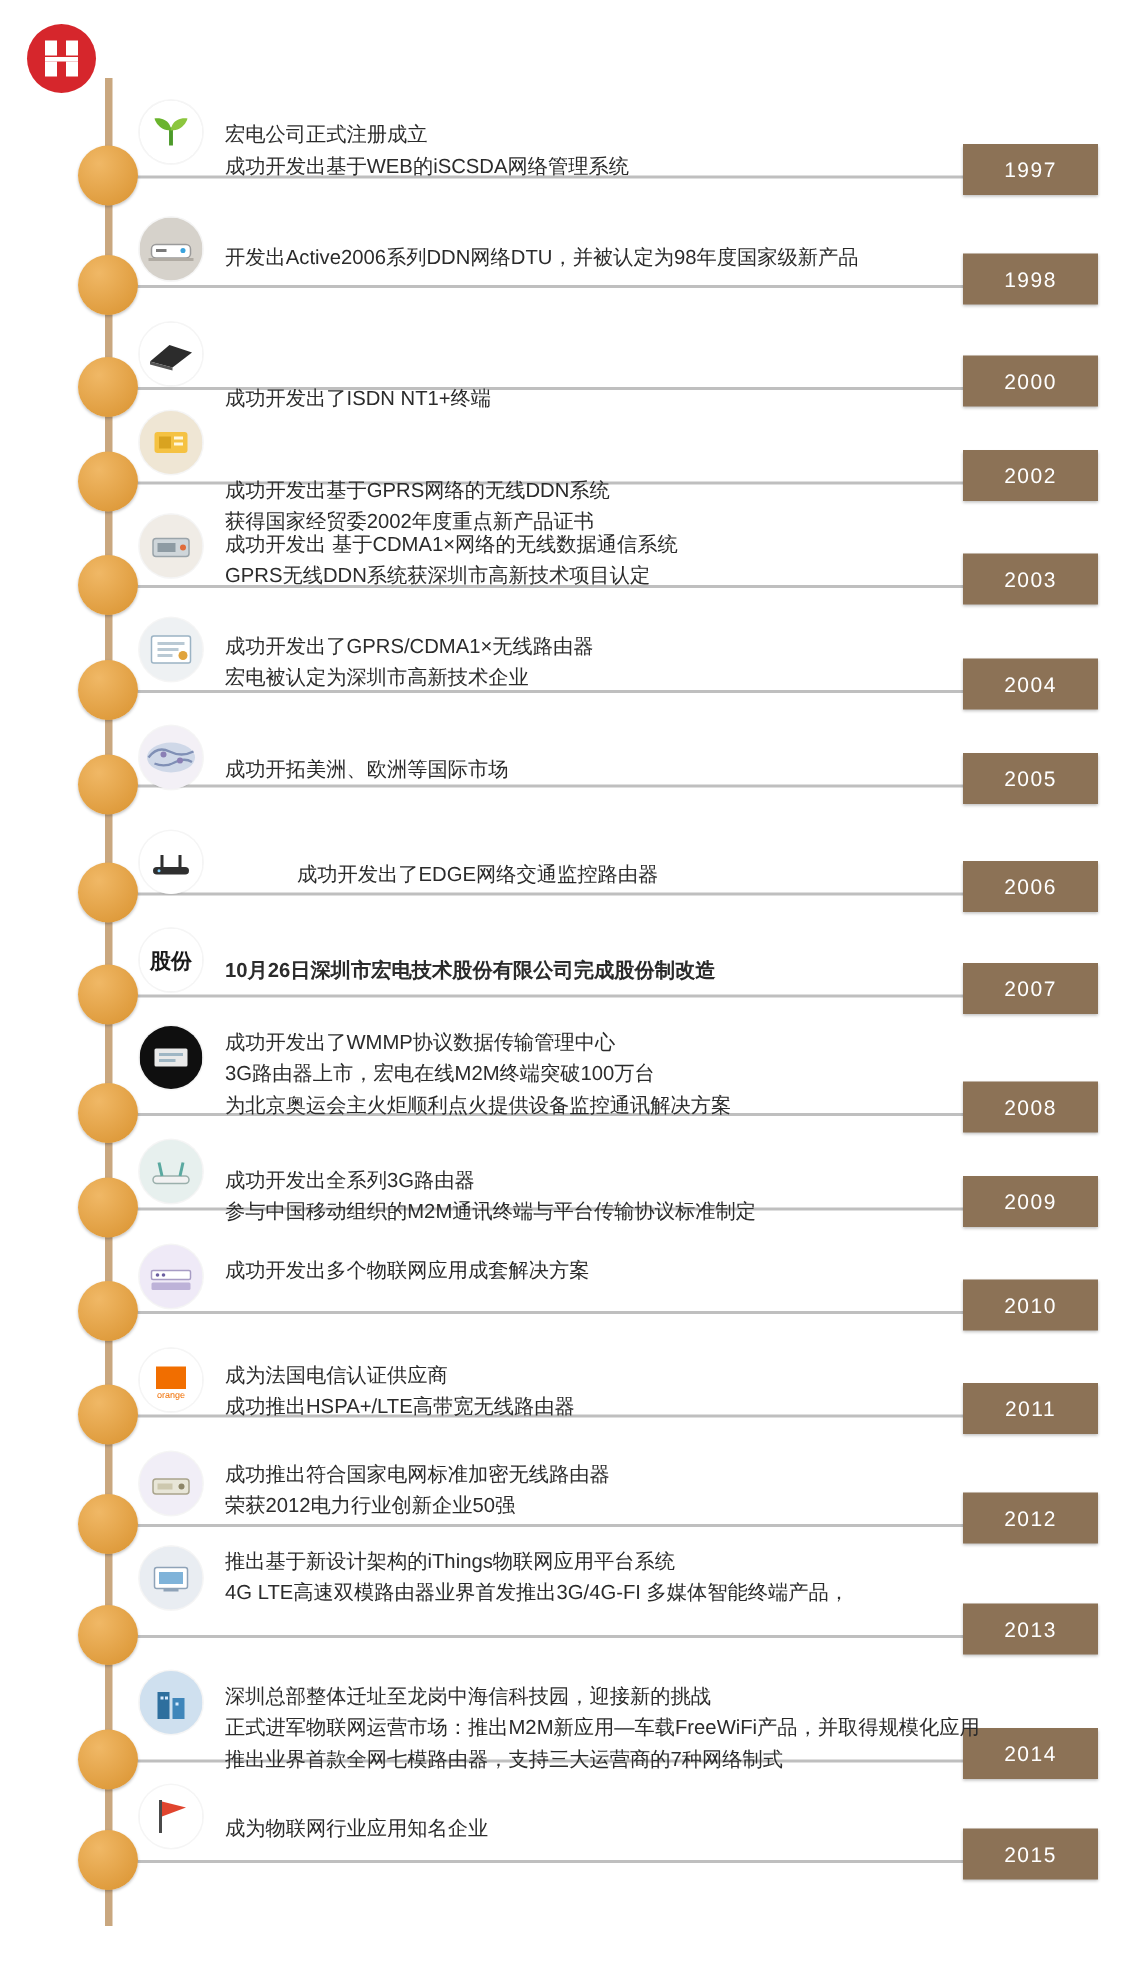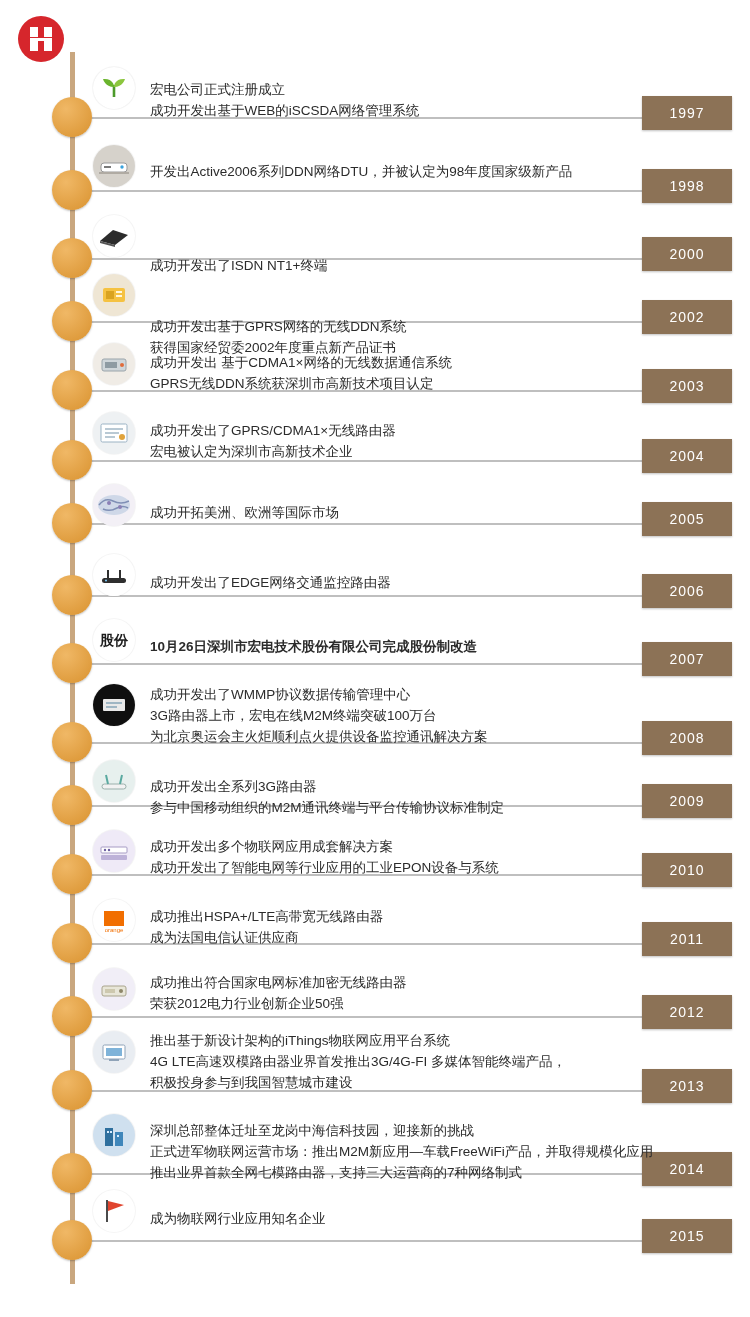--- a/index.html
+++ b/index.html
@@ -270,21 +270,21 @@
     </div>
     <div class="thumb" style="top: 554px;">
       <svg width="42" height="42" viewBox="0 0 42 42">
         <rect width="42" height="42" fill="#ffffff"></rect>
         <rect x="9" y="24" width="24" height="5" rx="2.5" fill="#2f2f2f"></rect>
         <path d="M15 24 L15 16" stroke="#2f2f2f" stroke-width="2"></path>
         <path d="M27 24 L27 16" stroke="#2f2f2f" stroke-width="2"></path>
         <circle cx="13" cy="26.5" r="1" fill="#7fd0ff"></circle>
       </svg>
     </div>
-    <div class="lines" style="top: 572px;">
+    <div class="lines" style="top: 572px; margin-left: 48px;">
       <div>成功开发出了EDGE网络交通监控路由器</div>
     </div>
     <div class="row" style="top: 663px;">
       <div class="connector"></div>
       <div class="node"></div>
       <div class="year">2007</div>
     </div>
     <div class="thumb" style="top: 619px;">
       <svg width="42" height="42" viewBox="0 0 42 42">
         <rect width="42" height="42" fill="#ffffff"></rect>
@@ -338,37 +338,36 @@
       <svg width="42" height="42" viewBox="0 0 42 42">
         <rect width="42" height="42" fill="#efeaf7"></rect>
         <rect x="8" y="17" width="26" height="6" rx="1" fill="#ffffff" stroke="#a79cc4"></rect>
         <rect x="8" y="25" width="26" height="5" rx="1" fill="#bdb2d8"></rect>
         <circle cx="12" cy="20" r="1.2" fill="#6c5fa1"></circle>
         <circle cx="16" cy="20" r="1.2" fill="#6c5fa1"></circle>
       </svg>
     </div>
     <div class="lines" style="top: 836px;">
       <div>成功开发出多个物联网应用成套解决方案</div>
-      <div>成功开发出了智能电网等行业应用的工业EPON设备与系统</div>
     </div>
     <div class="row" style="top: 943px;">
       <div class="connector"></div>
       <div class="node"></div>
       <div class="year">2011</div>
     </div>
     <div class="thumb" style="top: 899px;">
       <svg width="42" height="42" viewBox="0 0 42 42">
         <rect width="42" height="42" fill="#ffffff"></rect>
         <rect x="11" y="12" width="20" height="15" fill="#f16e00"></rect>
         <text x="21" y="33" font-size="6" text-anchor="middle" font-family="Liberation Sans, sans-serif" fill="#f16e00">orange</text>
       </svg>
     </div>
     <div class="lines" style="top: 906px;">
+      <div>成为法国电信认证供应商</div>
       <div>成功推出HSPA+/LTE高带宽无线路由器</div>
-      <div>成为法国电信认证供应商</div>
     </div>
     <div class="row" style="top: 1016px;">
       <div class="connector"></div>
       <div class="node"></div>
       <div class="year">2012</div>
     </div>
     <div class="thumb" style="top: 968px;">
       <svg width="42" height="42" viewBox="0 0 42 42">
         <rect width="42" height="42" fill="#f1eef7"></rect>
         <rect x="9" y="18" width="24" height="10" rx="2" fill="#e8e6d8" stroke="#a9a48c"></rect>
@@ -389,21 +388,20 @@
       <svg width="42" height="42" viewBox="0 0 42 42">
         <rect width="42" height="42" fill="#e9edf2"></rect>
         <rect x="10" y="14" width="22" height="14" rx="1.5" fill="#ffffff" stroke="#8fa3b8"></rect>
         <rect x="13" y="17" width="16" height="8" fill="#7fb3d9"></rect>
         <rect x="16" y="28" width="10" height="2" fill="#8fa3b8"></rect>
       </svg>
     </div>
     <div class="lines" style="top: 1030px;">
       <div>推出基于新设计架构的iThings物联网应用平台系统</div>
       <div>4G LTE高速双模路由器业界首发推出3G/4G-FI 多媒体智能终端产品，</div>
-      <div>积极投身参与到我国智慧城市建设</div>
     </div>
     <div class="row" style="top: 1173px;">
       <div class="connector"></div>
       <div class="node"></div>
       <div class="year">2014</div>
     </div>
     <div class="thumb" style="top: 1114px;">
       <svg width="42" height="42" viewBox="0 0 42 42">
         <rect width="42" height="42" fill="#cfe0ef"></rect>
         <rect x="12" y="14" width="8" height="18" fill="#2e6f9e"></rect>

